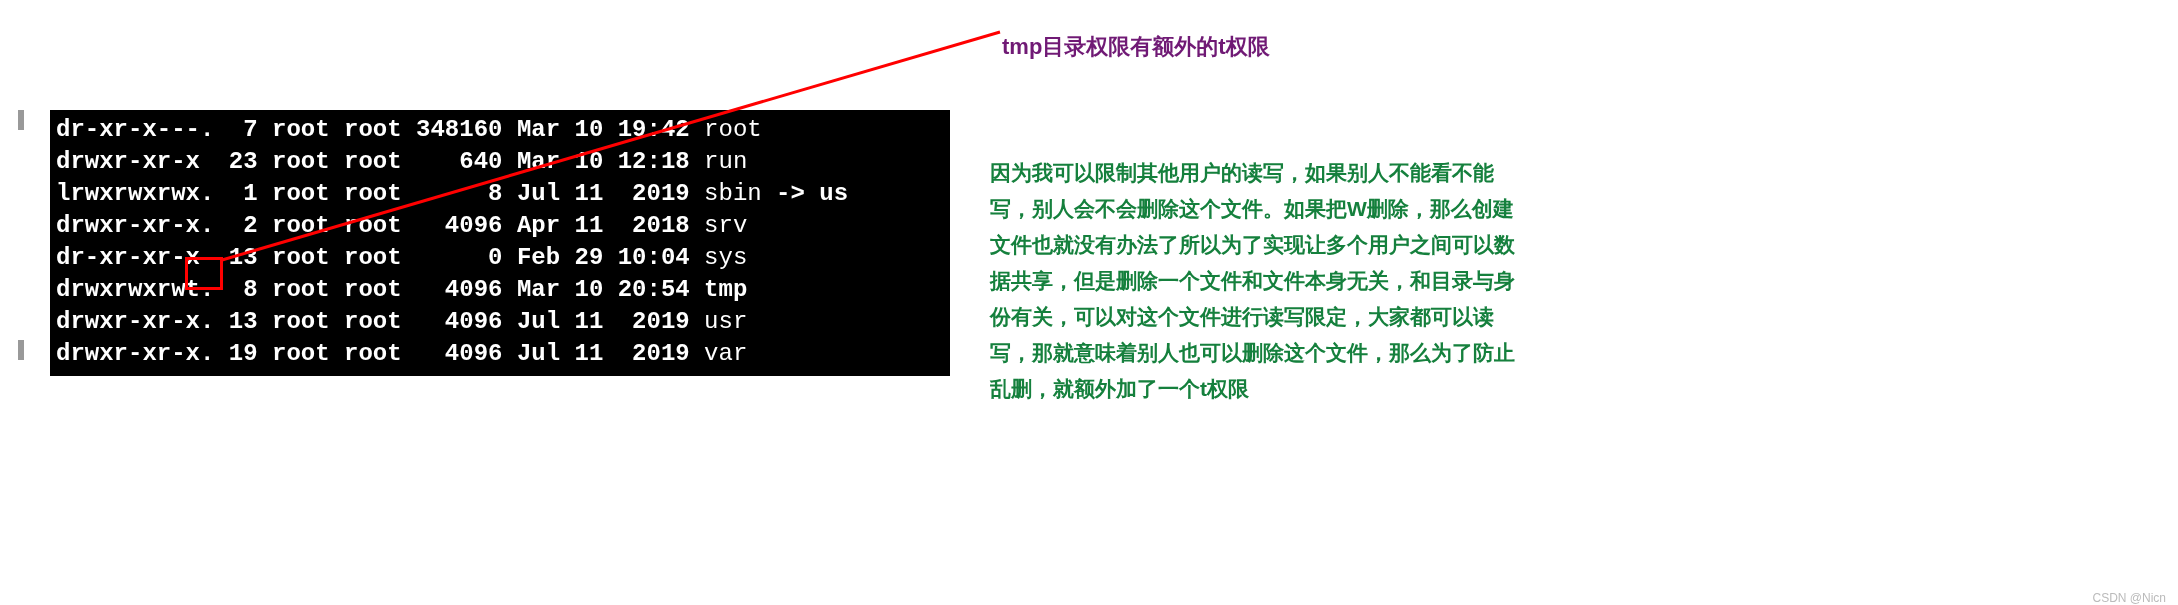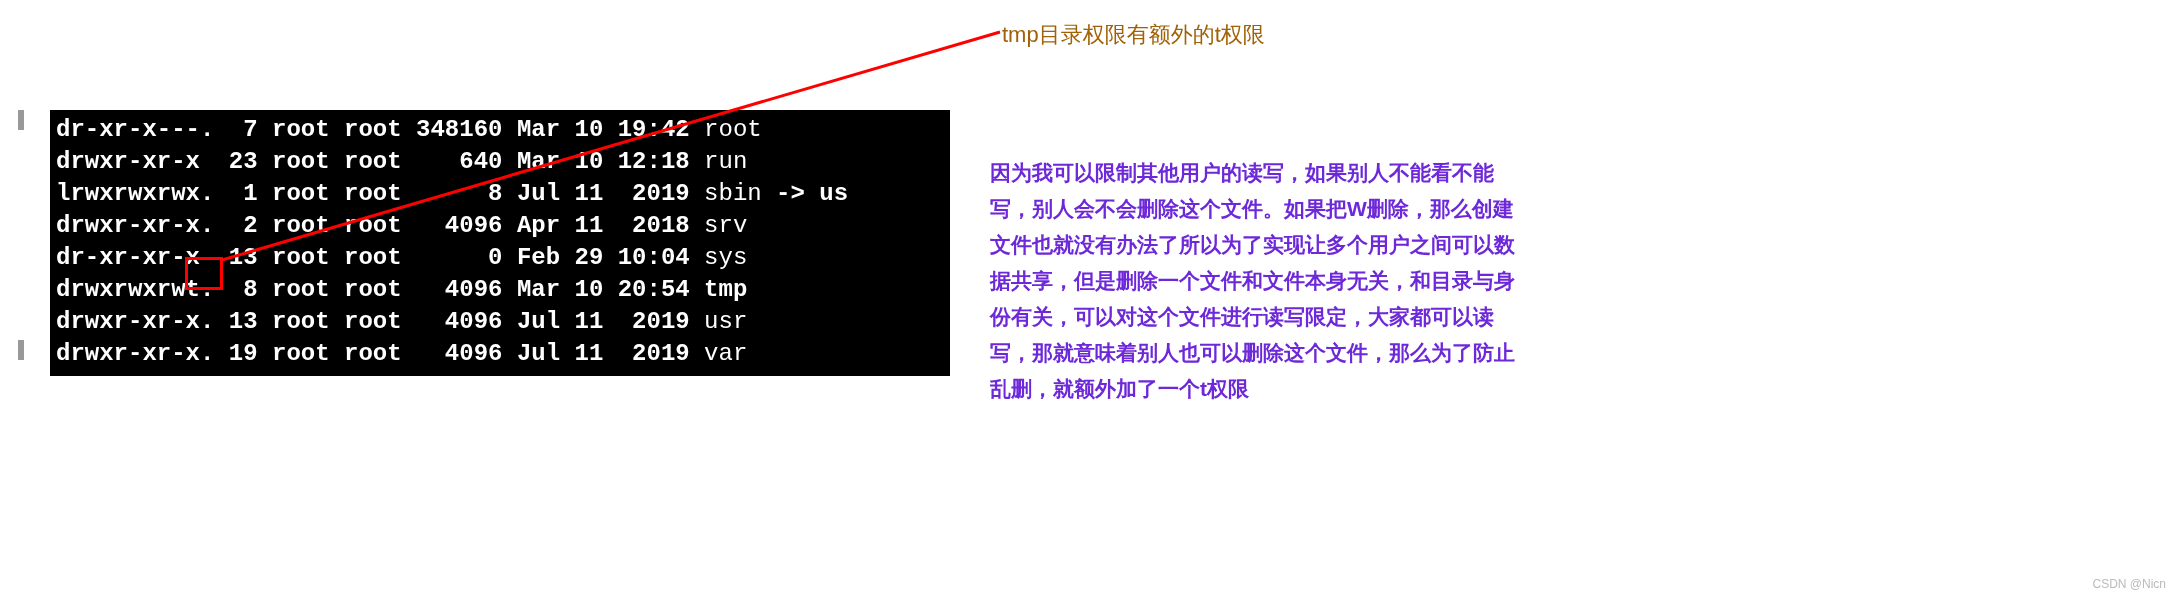--- a/index.html
+++ b/index.html
@@ -45,41 +45,41 @@
     left: 0;
     top: 0;
     width: 2178px;
     height: 605px;
     z-index: 6;
     pointer-events: none;
   }
   .anno-title {
     position: absolute;
     left: 1002px;
-    top: 20px;
-    color: #a16207;
-    font-weight: normal;
+    top: 32px;
+    color: #701a75;
+    font-weight: bold;
     font-size: 22px;
     font-family: "Microsoft YaHei", "SimSun", sans-serif;
   }
   .anno-body {
     position: absolute;
     left: 990px;
     top: 155px;
     width: 540px;
-    color: #6d28d9;
+    color: #15803d;
     font-weight: bold;
     font-size: 21px;
     line-height: 36px;
     font-family: "Microsoft YaHei", "SimSun", sans-serif;
   }
   .watermark {
     position: absolute;
     right: 12px;
-    bottom: 14px;
+    bottom: 0;
     color: #bbbbbb;
     font-size: 12px;
     font-family: sans-serif;
   }
   .left-ticks {
     position: absolute;
     left: 18px;
     top: 110px;
     width: 6px;
     height: 260px;

